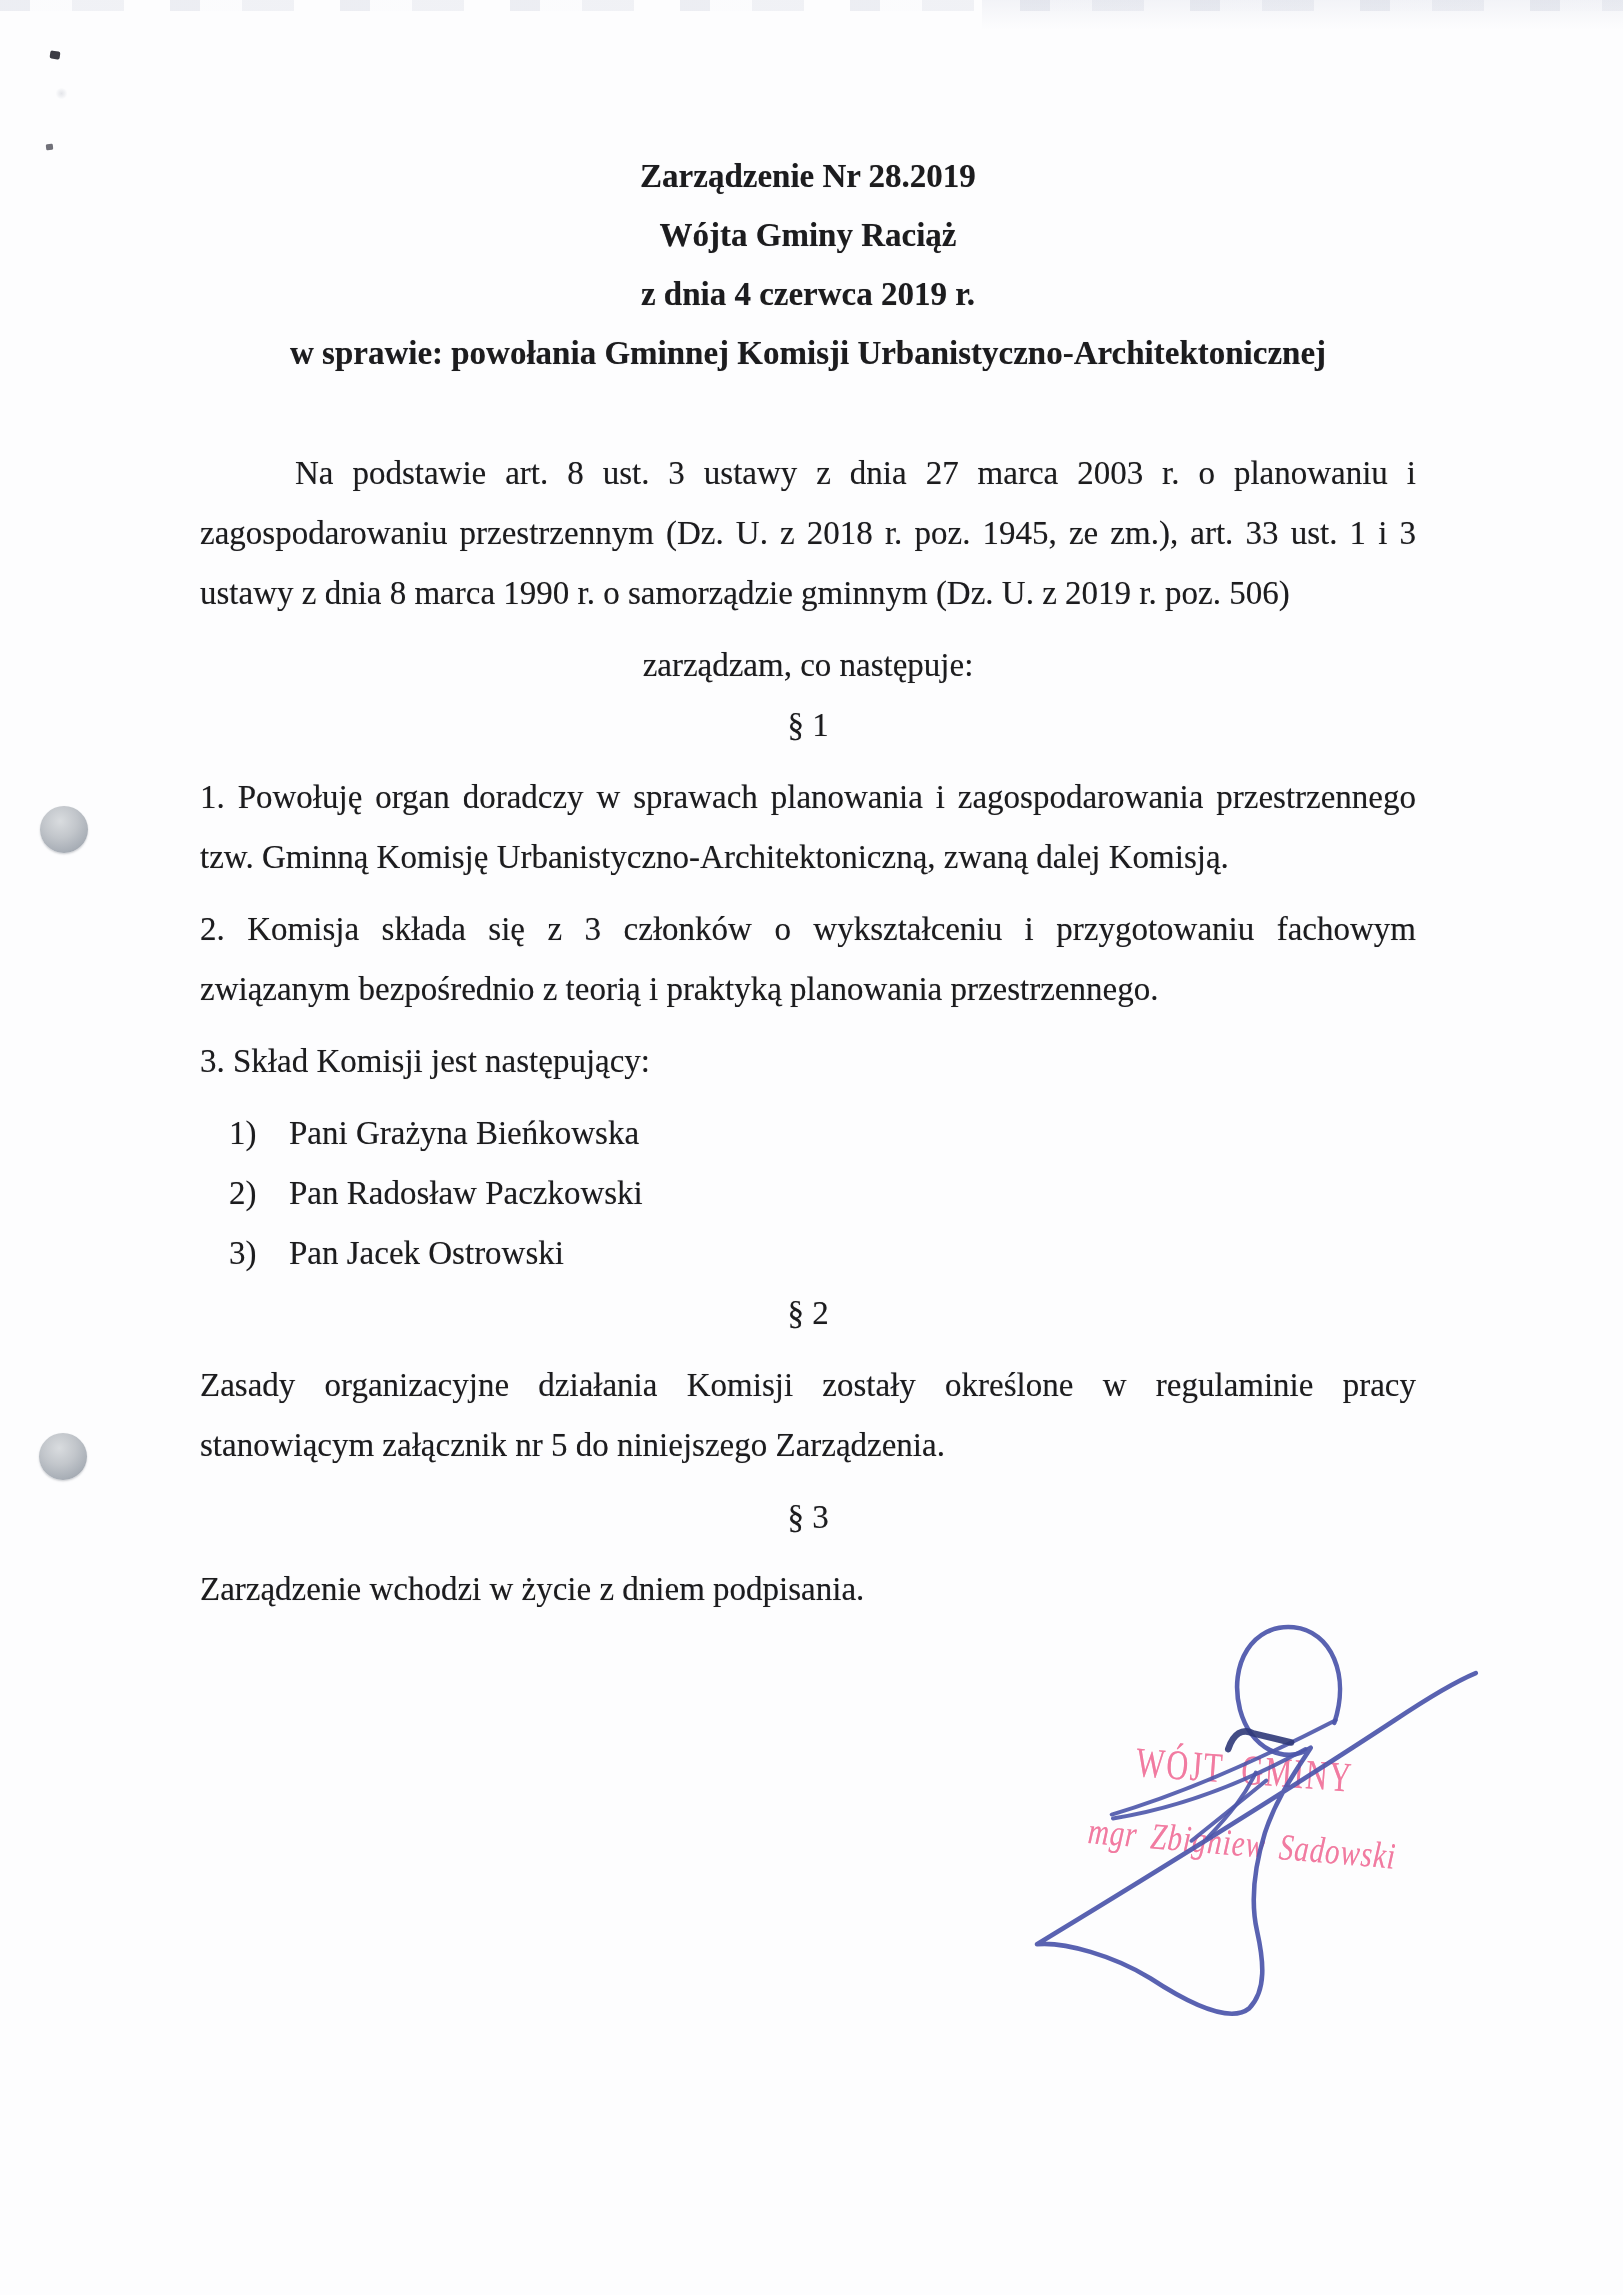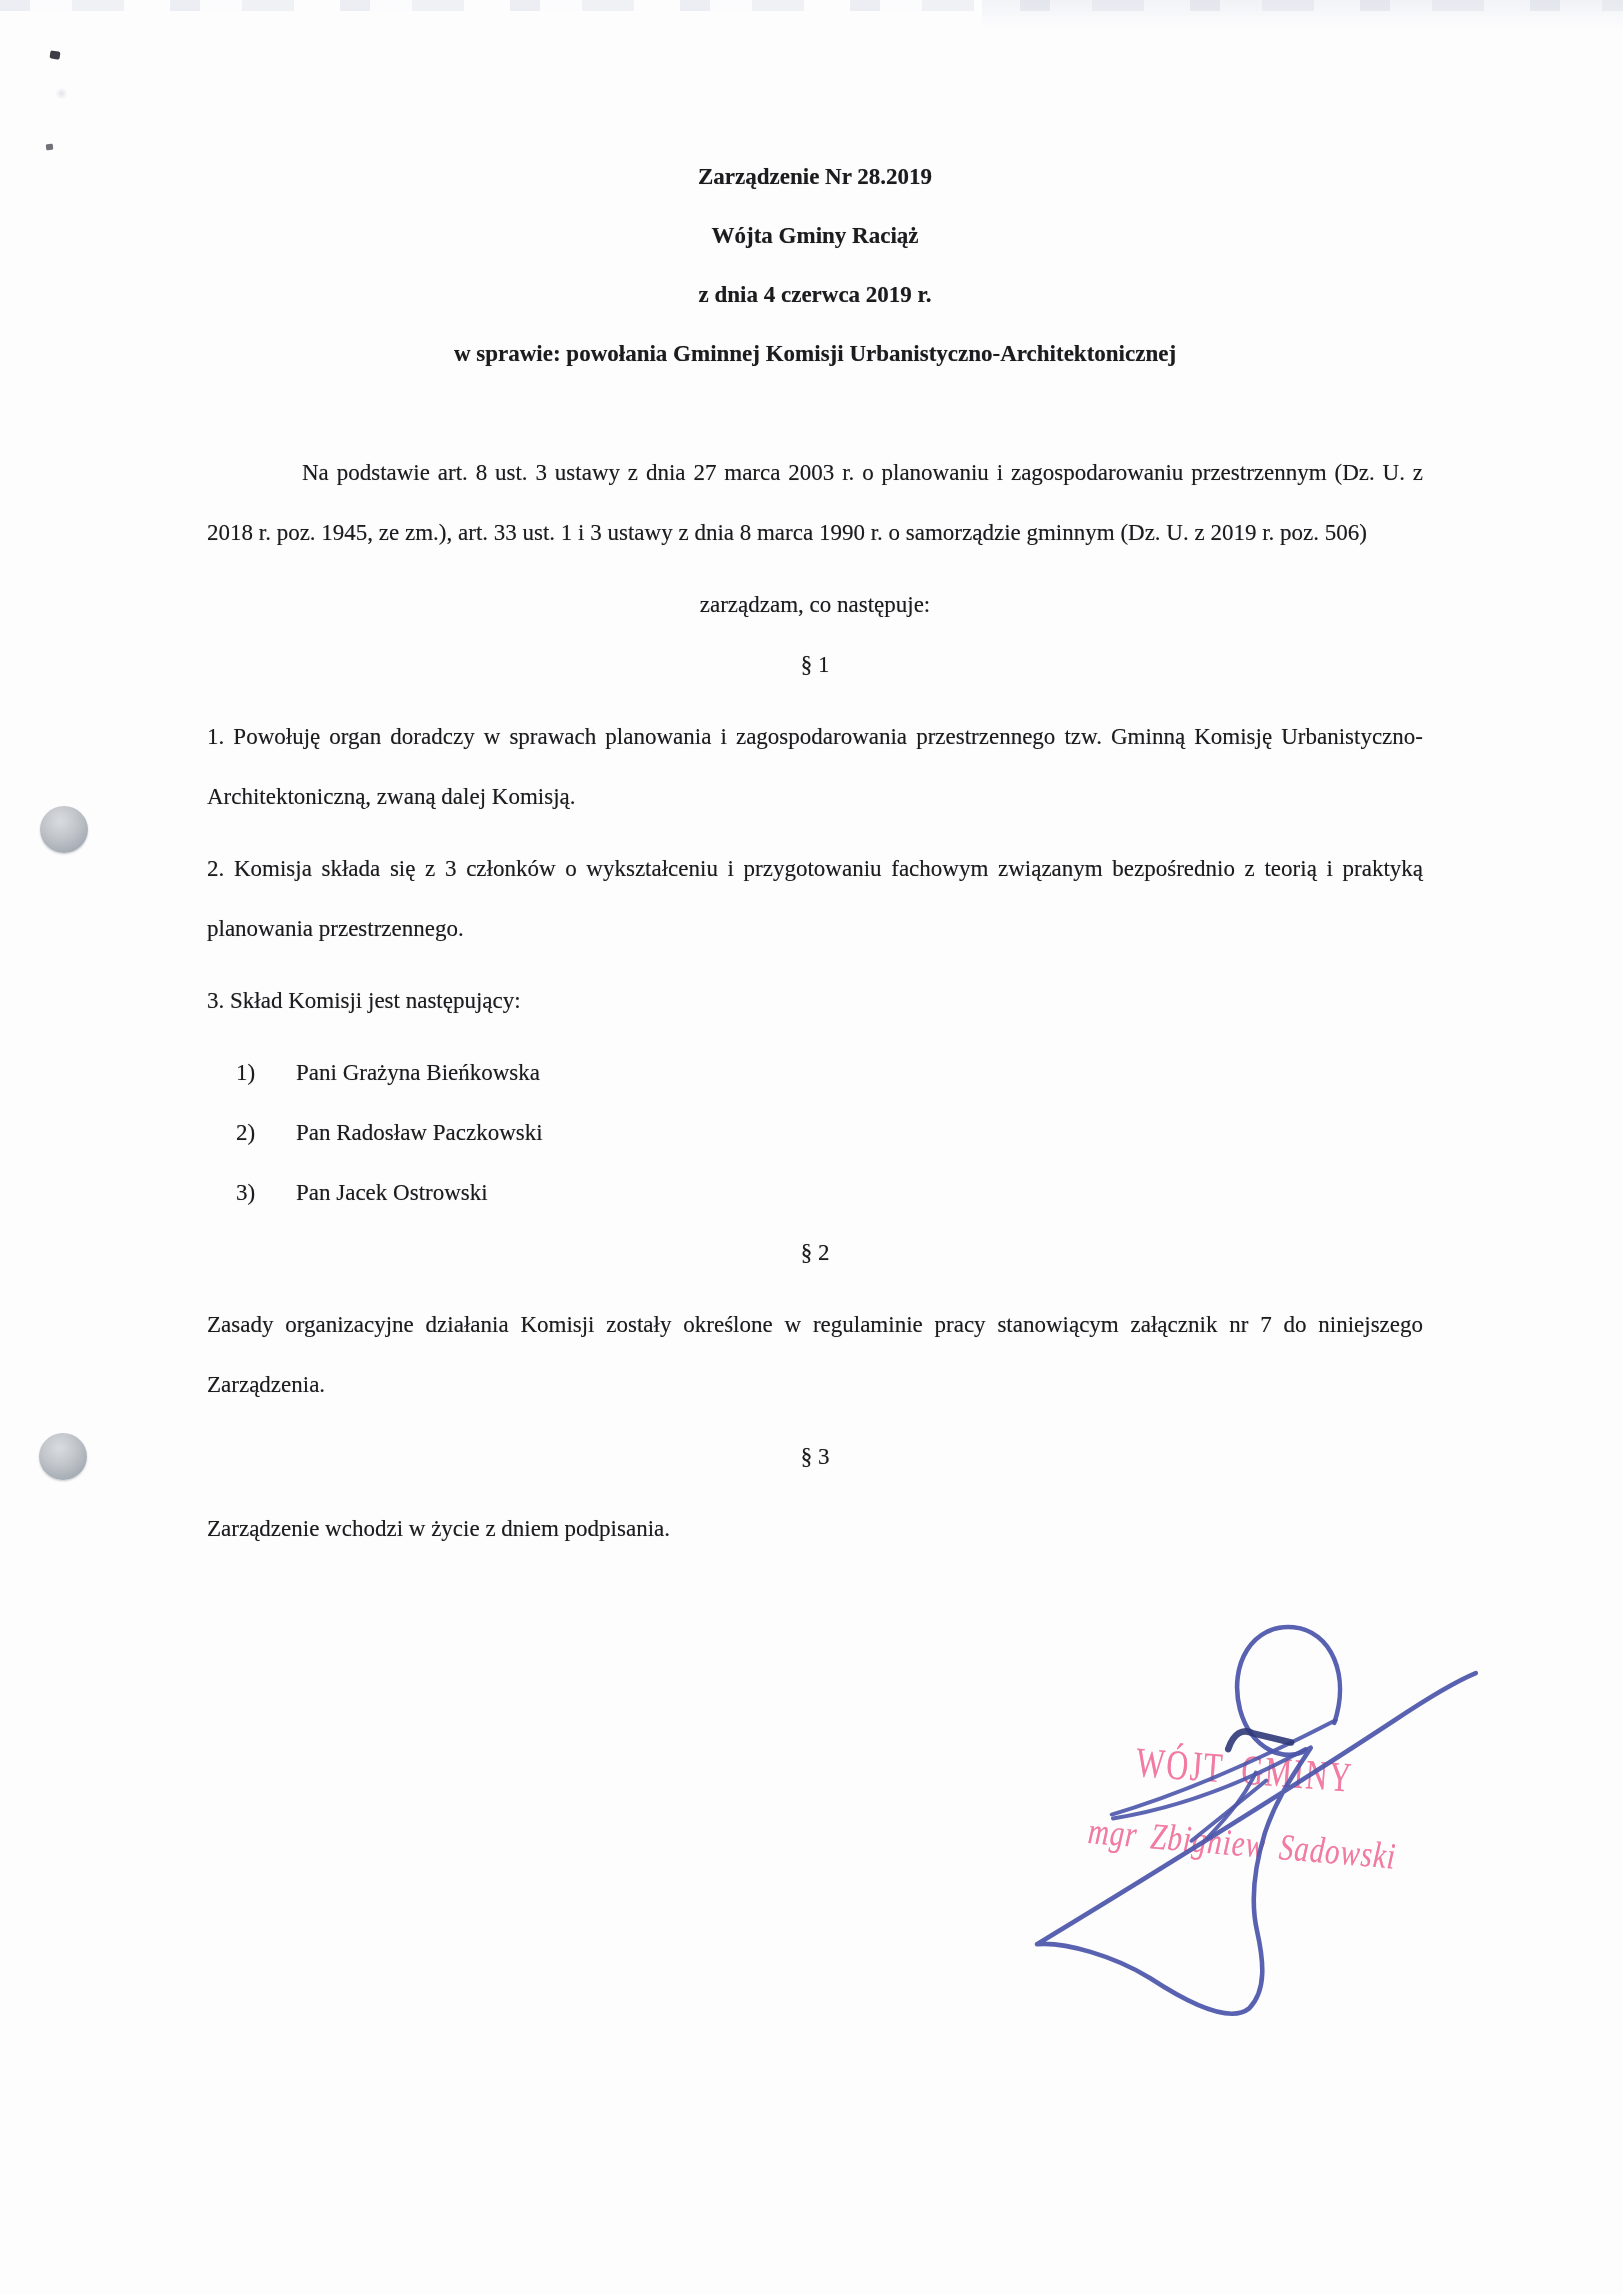--- a/index.html
+++ b/index.html
@@ -34,22 +34,22 @@
   
   .hole{
     position:absolute;width:48px;height:47px;border-radius:50%;
     background:radial-gradient(circle at 42% 32%, #d9dcdf 0%, #c2c6cb 40%, var(--hole,#a9afb7) 72%, #8e949d 100%);
     box-shadow:0 1.3px 2px rgba(120,125,135,.35);
   }
   .h1{left:40px;top:806px;}
   .h2{left:39px;top:1433px;}
 
   .content{
-    position:absolute;left:195px;top:147px;width:1240px;
-    font-size:23px;line-height:60px;
+    position:absolute;left:188px;top:147px;width:1240px;
+    font-size:33px;line-height:60px;
     text-shadow:0 0 0.7px rgba(25,25,30,.45);
   }
   .title-block{text-align:center;font-weight:bold;line-height:59px;}
   .center{text-align:center;}
   p.just{margin:12px;text-align:justify;}
   p.indent{text-indent:95px;}
   .preamble{margin-top:60px !important;}
   .member{padding-left:41px;}
   .member .mk{display:inline-block;width:60px;}
 
@@ -107,21 +107,21 @@
     </div>
     <div class="member">
       <span class="mk">2)</span><span>Pan Radosław Paczkowski</span>
     </div>
     <div class="member">
       <span class="mk">3)</span><span>Pan Jacek Ostrowski</span>
     </div>
 
 
     <div class="center">§ 2</div>
-    <p class="just">Zasady organizacyjne działania Komisji zostały określone w regulaminie pracy stanowiącym załącznik nr 7 do niniejszego Zarządzenia.</p>
+    <p class="just">Zasady organizacyjne działania Komisji zostały określone w regulaminie pracy stanowiącym załącznik nr 5 do niniejszego Zarządzenia.</p>
 
     <div class="center">§ 3</div>
     <p class="just">Zarządzenie wchodzi w życie z dniem podpisania.</p>
 
   </div>
 
   <div class="stamp l1">WÓJT GMINY</div>
   <div class="stamp l2">mgr Zbigniew Sadowski</div>
 
   <svg class="sig-svg" width="537" height="465" viewBox="0 0 820 710" fill="none">

